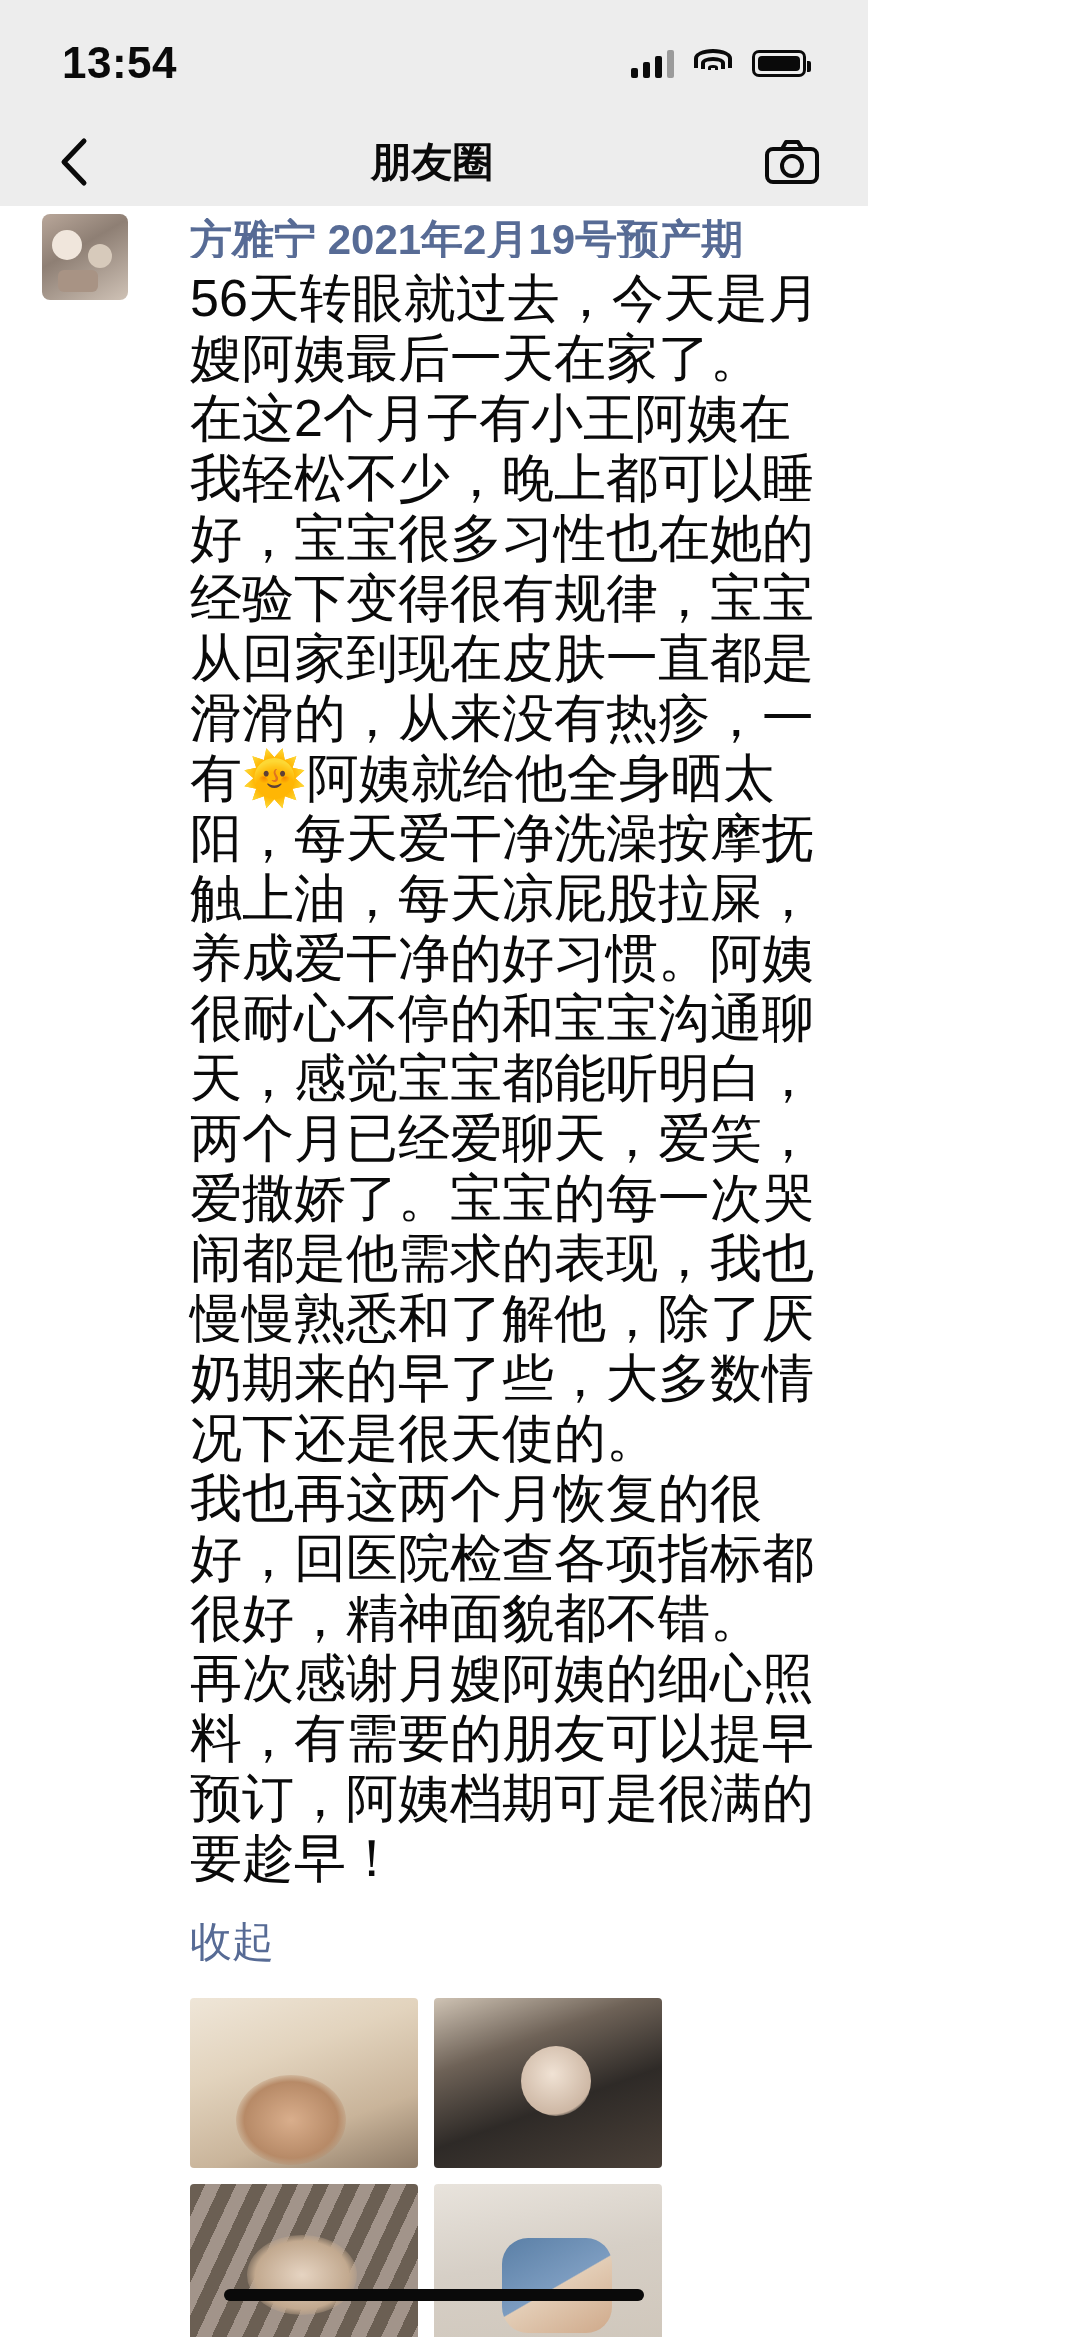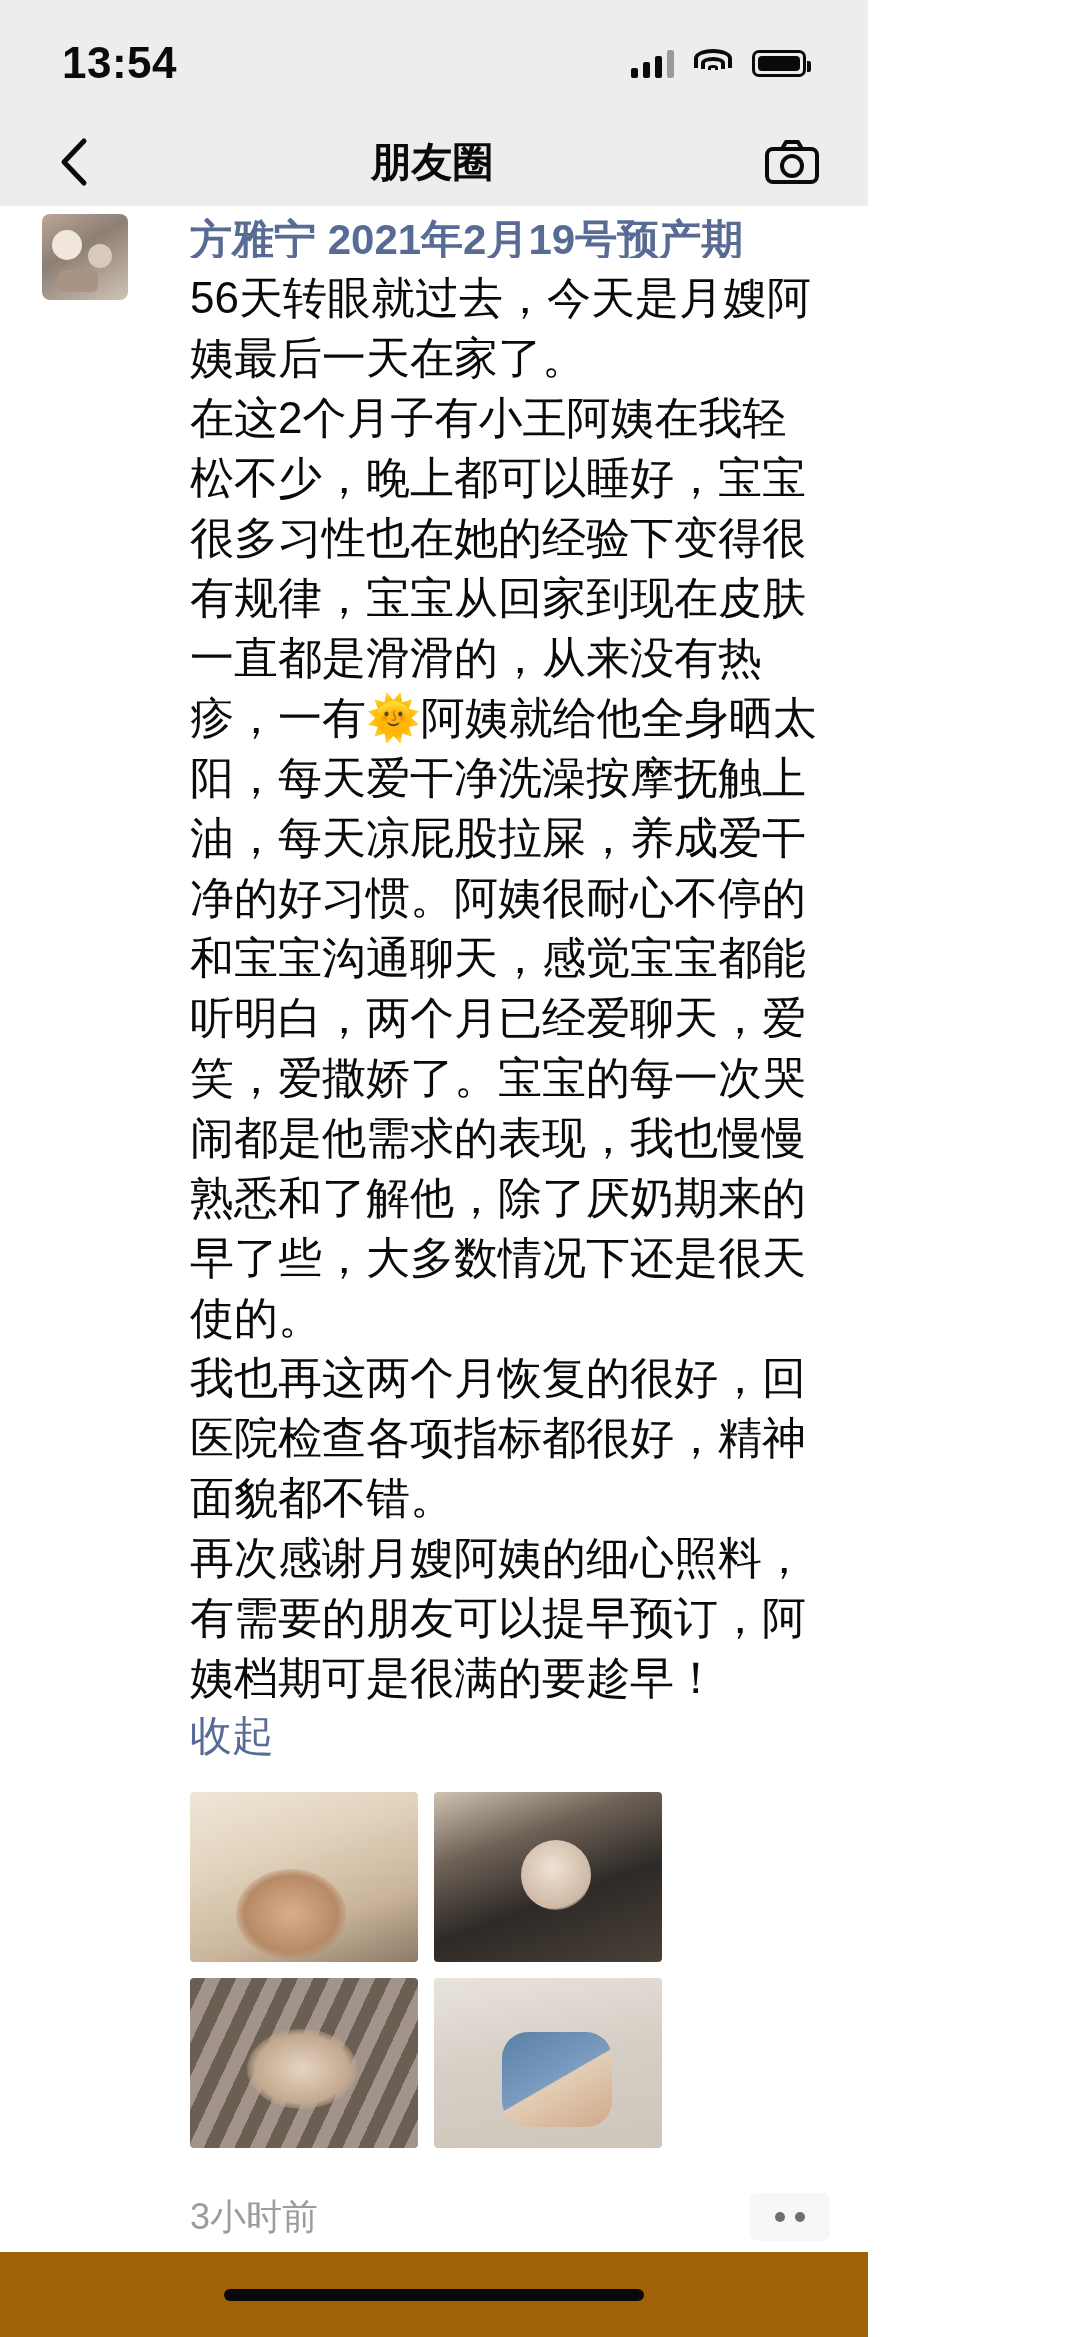--- a/index.html
+++ b/index.html
@@ -2,21 +2,21 @@
 <html><head>
 <meta charset="utf-8">
 <style>
   * { margin:0; padding:0; box-sizing:border-box; }
   html, body {
     width:1080px; height:2337px;
     background:#ffffff;
     font-family:"Liberation Sans", sans-serif;
     overflow:hidden;
   }
-  .screen { position:relative; width:868px; height:2337px; background:#a16207; }
+  .screen { position:relative; width:868px; height:2337px; background:#7dd3fc; }
 
   
   .statusbar {
     position:relative;
     height:118px;
     background:#ededed;
     display:flex; align-items:center;
     padding:0 62px;
   }
   .status-time {
@@ -79,29 +79,30 @@
 
   .post-name {
     font-size:42px; color:#576b95; font-weight:600;
     line-height:1.05;
     white-space:nowrap; overflow:hidden;
     height:40px;
     position:relative; top:-4px;
   }
 
   .post-text {
-    font-size:44px;
+    font-size:52px;
     line-height:60px;
     color:#0a0a0a;
     margin-top:6px;
     white-space:pre-wrap;
     word-break:break-all;
   }
 
   .collapse-link {
+    margin-top:26px;
     font-size:42px;
     color:#576b95;
   }
 
   .img-grid {
     margin-top:28px;
     display:grid;
     grid-template-columns:repeat(2, 228px);
     gap:16px;
   }

